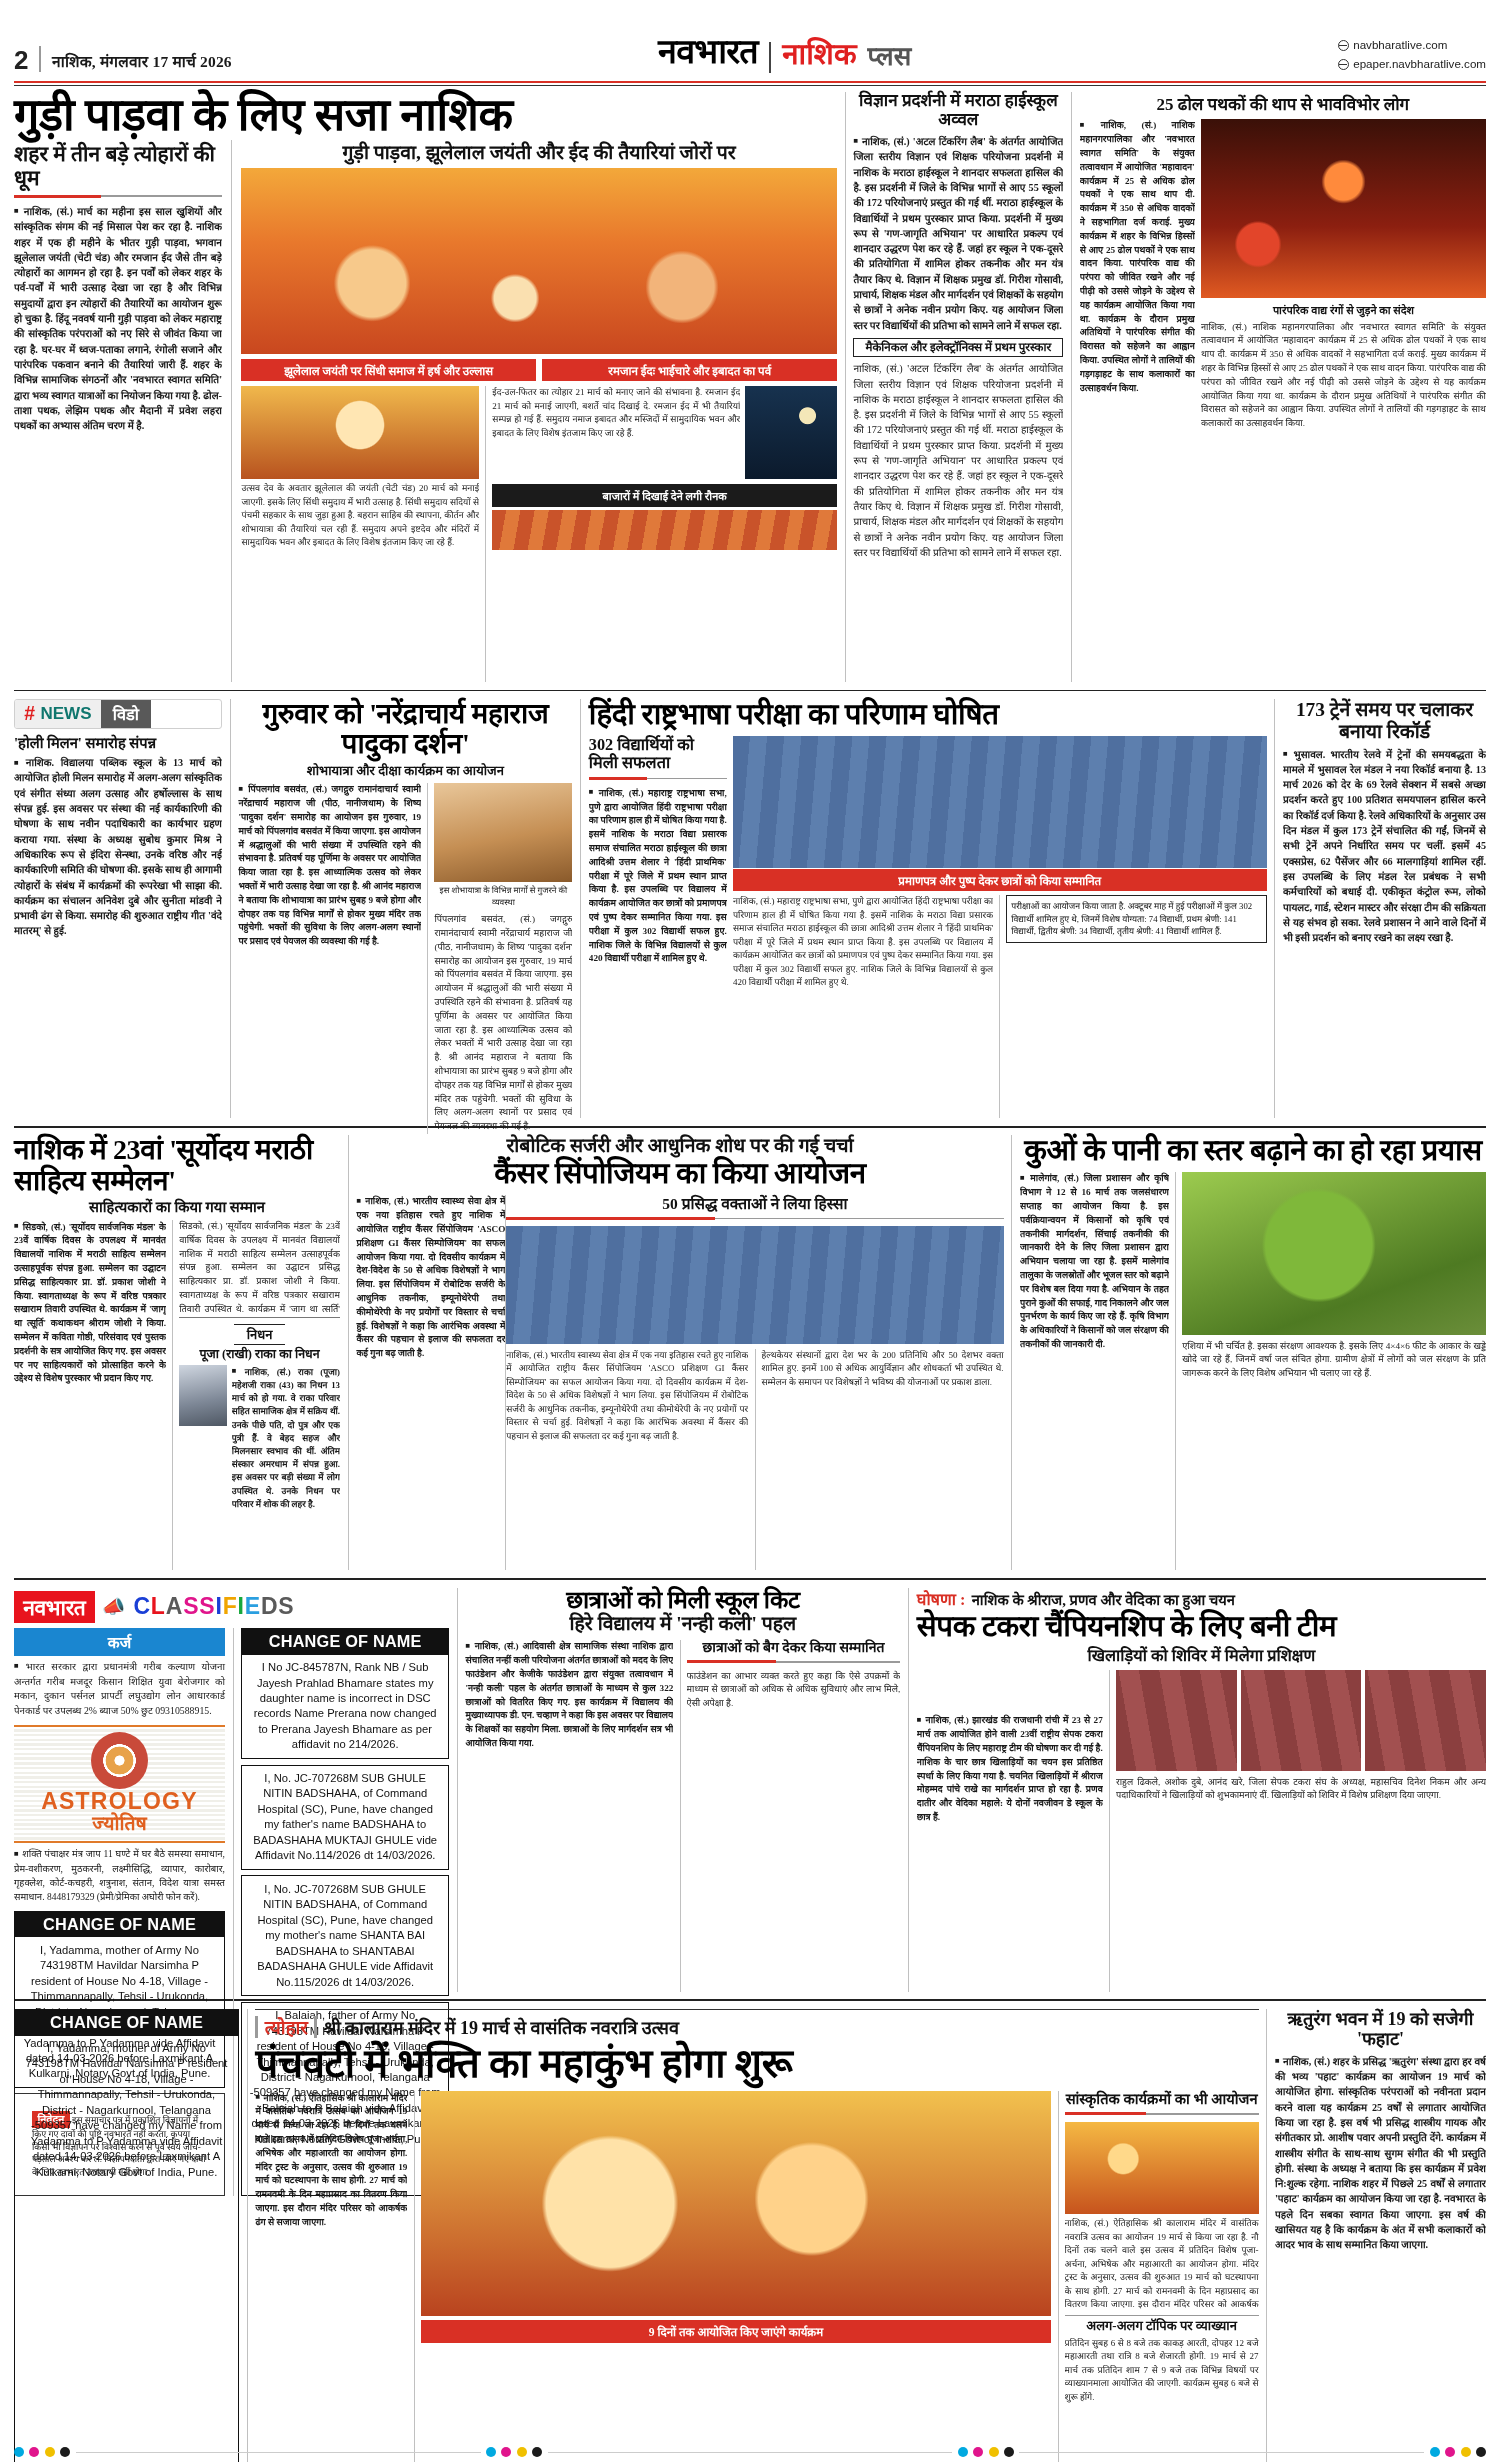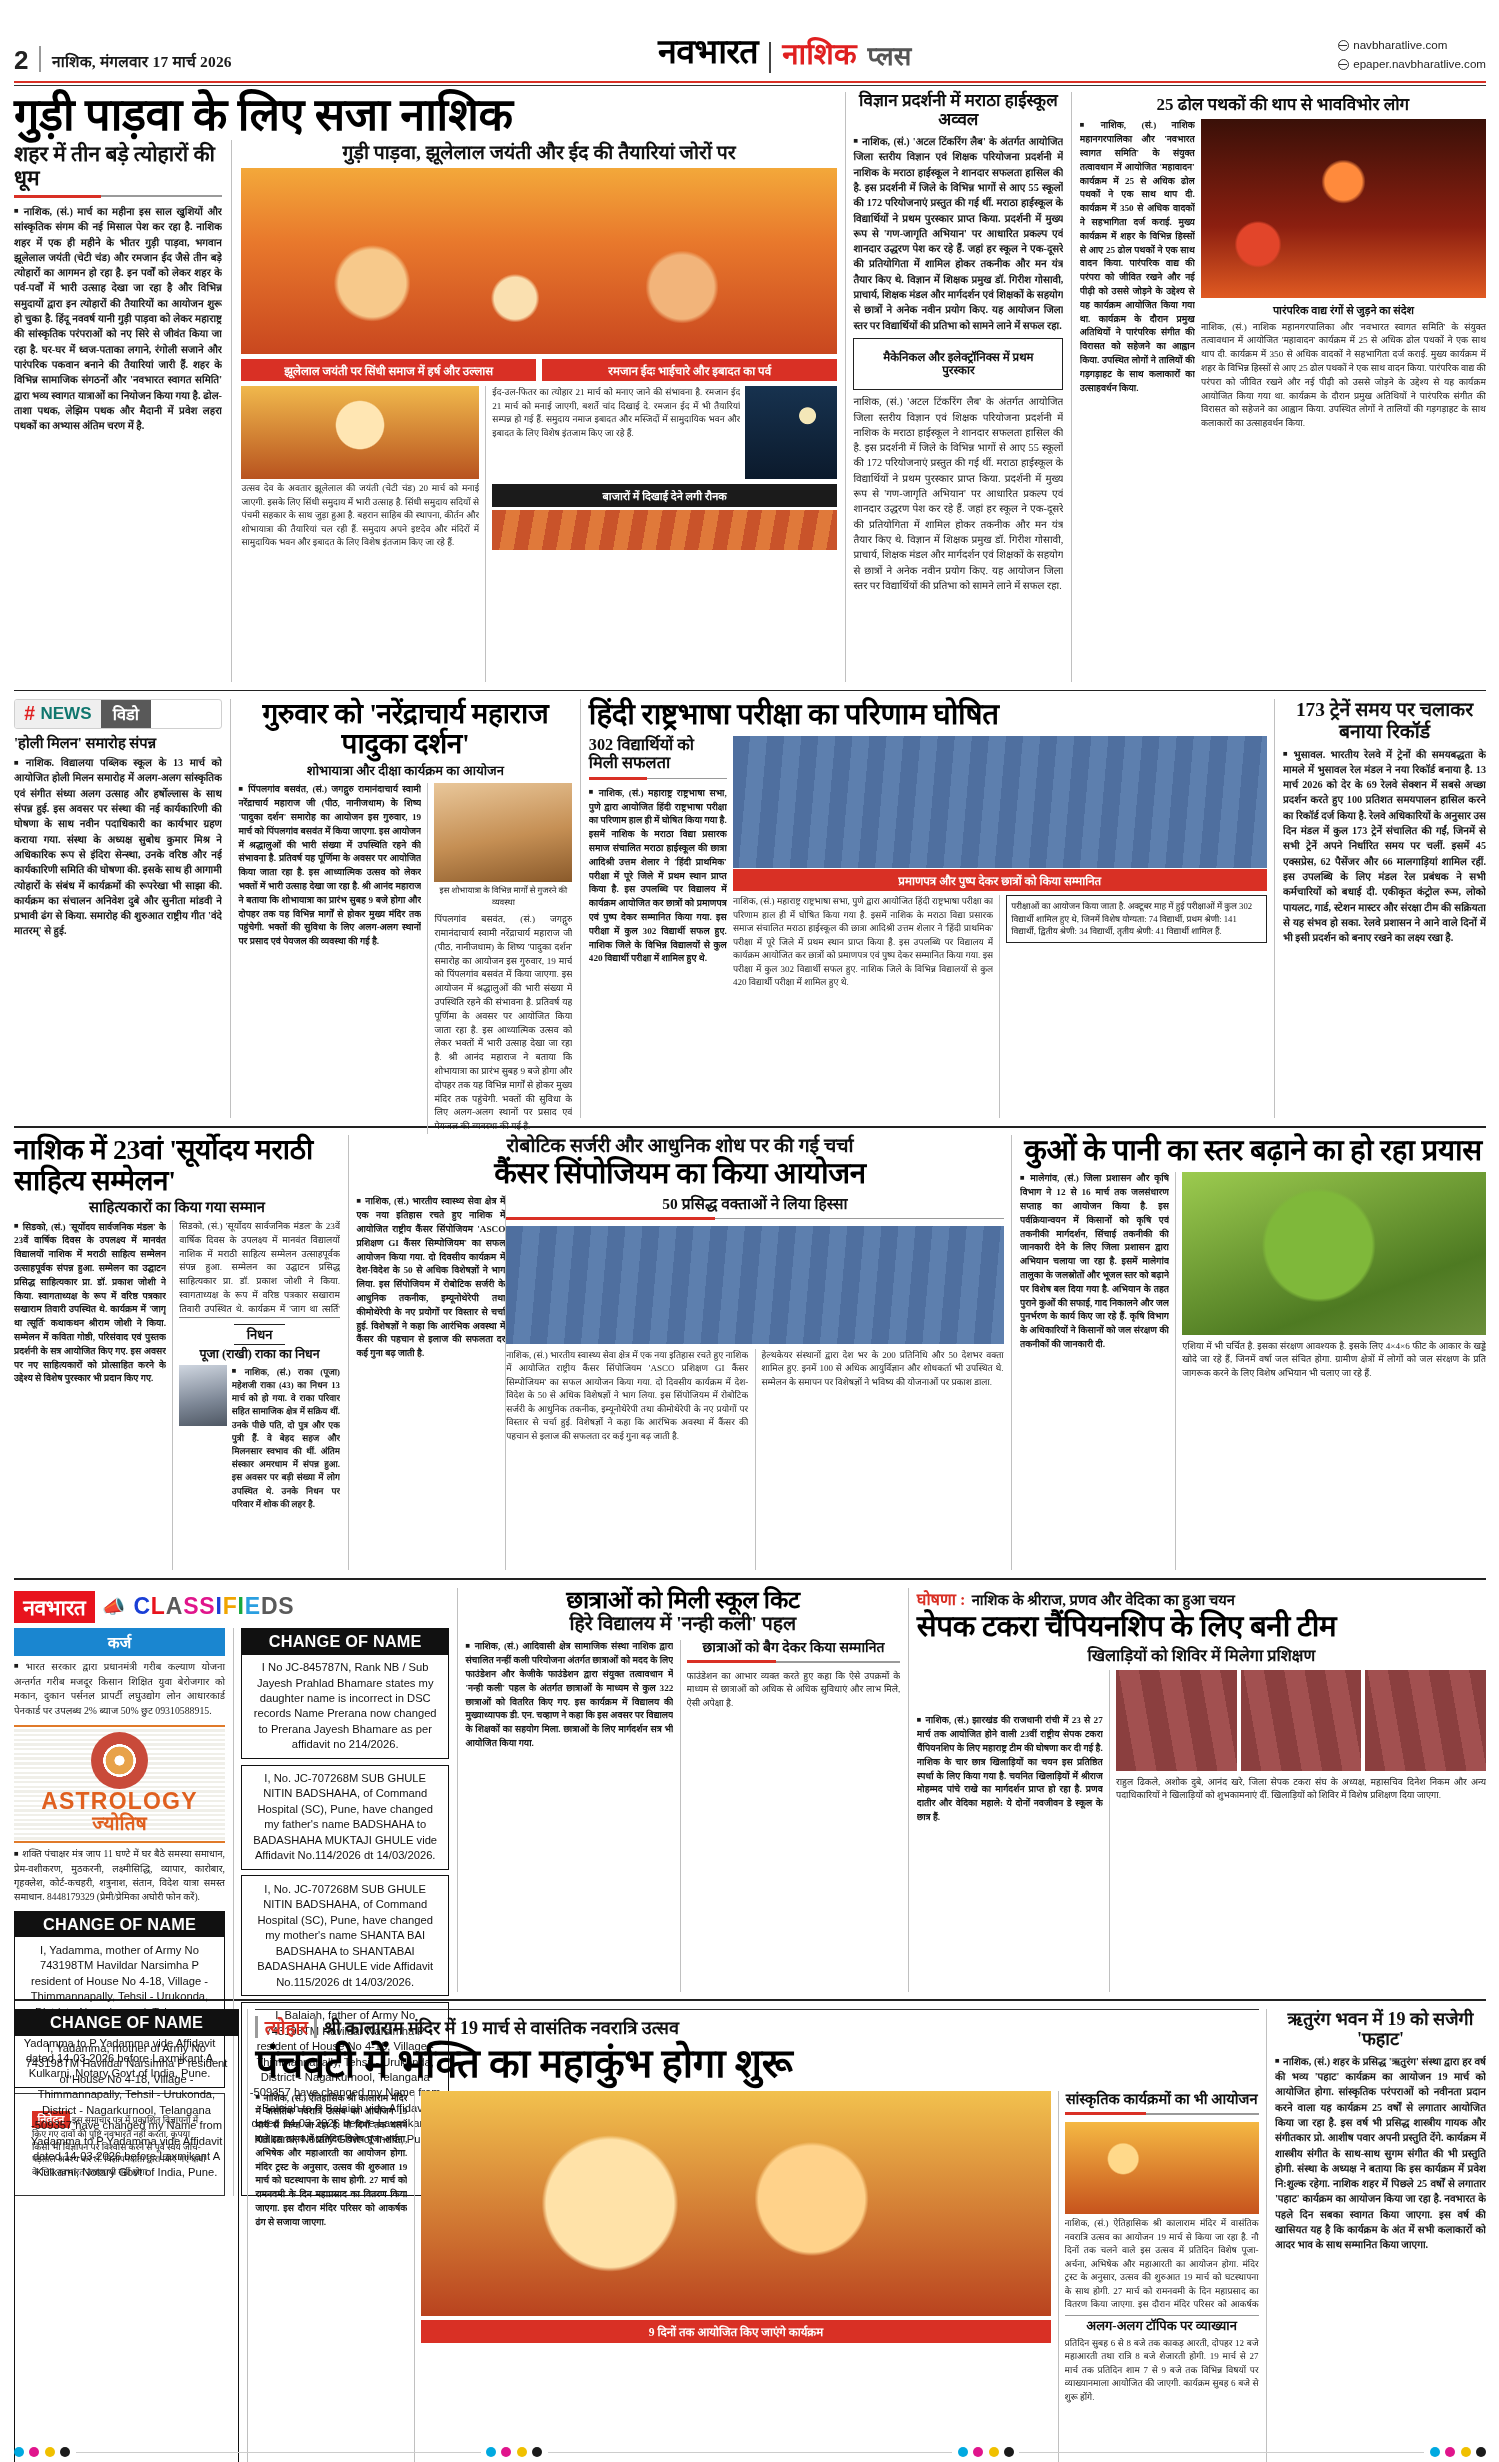--- a/index.html
+++ b/index.html
@@ -215,21 +215,21 @@
       </div>
     </div>
 
     <div class="sep-v"></div>
 
     <div class="col" style="width:210px;">
       <div class="sub" style="font-size:17px; text-align:center; line-height:1.1;">विज्ञान प्रदर्शनी में मराठा हाईस्कूल अव्वल</div>
       <div class="body-text" style="margin-top:4.7px; max-height:225px; overflow:hidden;">
         <span class="lead lead-b">नाशिक, (सं.) 'अटल टिंकरिंग लैब' के अंतर्गत आयोजित जिला स्तरीय विज्ञान एवं शिक्षक परियोजना प्रदर्शनी में नाशिक के मराठा हाईस्कूल ने शानदार सफलता हासिल की है. इस प्रदर्शनी में जिले के विभिन्न भागों से आए 55 स्कूलों की 172 परियोजनाएं प्रस्तुत की गई थीं. मराठा हाईस्कूल के विद्यार्थियों ने प्रथम पुरस्कार प्राप्त किया. प्रदर्शनी में मुख्य रूप से 'गण-जागृति अभियान' पर आधारित प्रकल्प एवं शानदार उद्धरण पेश कर रहे हैं. जहां हर स्कूल ने एक-दूसरे की प्रतियोगिता में शामिल होकर तकनीक और मन यंत्र तैयार किए थे. विज्ञान में शिक्षक प्रमुख डॉ. गिरीश गोसावी, प्राचार्य, शिक्षक मंडल और मार्गदर्शन एवं शिक्षकों के सहयोग से छात्रों ने अनेक नवीन प्रयोग किए. यह आयोजन जिला स्तर पर विद्यार्थियों की प्रतिभा को सामने लाने में सफल रहा.</span>
       </div>
-      <div style="border:1.6px solid #222; padding:12px; margin-top:4.7px;">
+      <div style="border:1.6px solid #222; padding:2px; margin-top:4.7px;">
         <div class="sub" style="font-size:11.6px; text-align:center;">मैकेनिकल और इलेक्ट्रॉनिक्स में प्रथम पुरस्कार</div>
       </div>
       <div class="body-text" style="margin-top:4.7px; flex:1; overflow:hidden;">नाशिक, (सं.) 'अटल टिंकरिंग लैब' के अंतर्गत आयोजित जिला स्तरीय विज्ञान एवं शिक्षक परियोजना प्रदर्शनी में नाशिक के मराठा हाईस्कूल ने शानदार सफलता हासिल की है. इस प्रदर्शनी में जिले के विभिन्न भागों से आए 55 स्कूलों की 172 परियोजनाएं प्रस्तुत की गई थीं. मराठा हाईस्कूल के विद्यार्थियों ने प्रथम पुरस्कार प्राप्त किया. प्रदर्शनी में मुख्य रूप से 'गण-जागृति अभियान' पर आधारित प्रकल्प एवं शानदार उद्धरण पेश कर रहे हैं. जहां हर स्कूल ने एक-दूसरे की प्रतियोगिता में शामिल होकर तकनीक और मन यंत्र तैयार किए थे. विज्ञान में शिक्षक प्रमुख डॉ. गिरीश गोसावी, प्राचार्य, शिक्षक मंडल और मार्गदर्शन एवं शिक्षकों के सहयोग से छात्रों ने अनेक नवीन प्रयोग किए. यह आयोजन जिला स्तर पर विद्यार्थियों की प्रतिभा को सामने लाने में सफल रहा.</div>
     </div>
 
     <div class="sep-v"></div>
 
     <div class="col" style="flex:1;">
       <div class="sub" style="font-size:17px; text-align:center; margin-top:3.1px;">25 ढोल पथकों की थाप से भावविभोर लोग</div>
       <div class="row" style="margin-top:4.7px; gap:6.2px; flex:1;">

